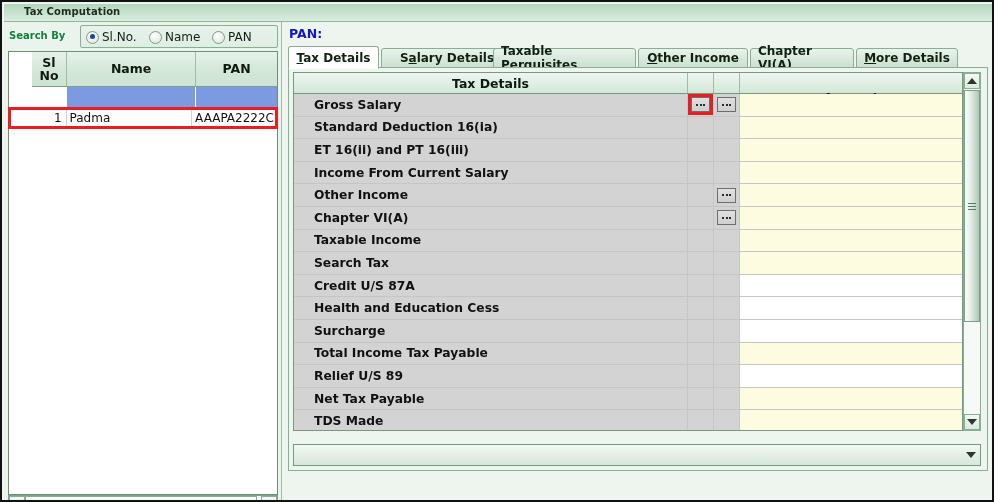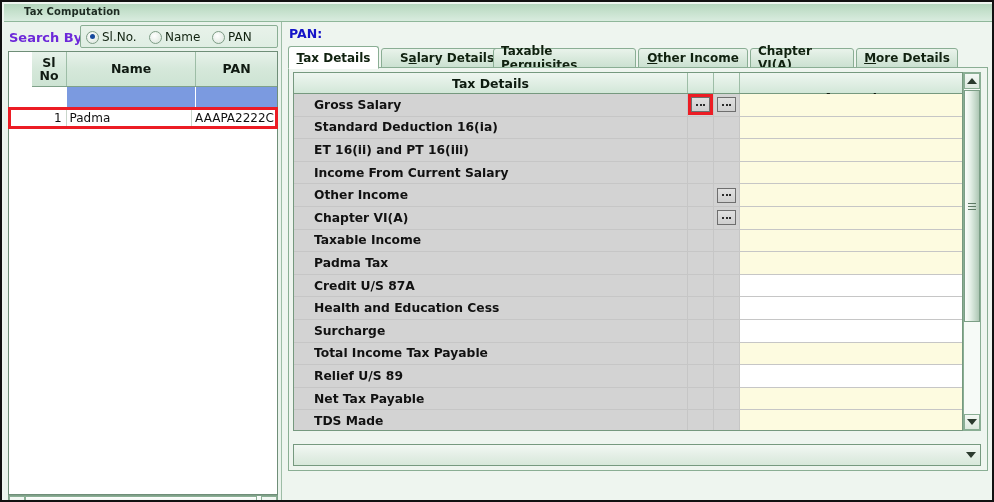--- a/index.html
+++ b/index.html
@@ -33,21 +33,21 @@
   .leftpane{
     position:absolute;left:2px;top:20px;width:278px;height:480px;
     background:#eaf3ec;
     box-sizing:border-box;
     border-right:1px solid #9dbda6;
   }
   .searchrow{
     position:absolute;left:0px;top:3px;width:278px;height:24px;
   }
   .searchlabel{
-    position:absolute;left:5px;top:5px;font-weight:bold;font-size:13px;color:#6d28d9;
+    position:absolute;left:5px;top:5px;font-weight:bold;font-size:10px;color:#15803d;
   }
   .radiogroup{
     position:absolute;left:76px;top:0px;width:198px;height:23px;
     border:1px solid #8aae94;border-radius:2px;
     background:linear-gradient(to bottom,#e8f2ea,#dfeee3);
     box-sizing:border-box;
   }
   .radio{
     position:absolute;top:3px;height:16px;display:flex;align-items:center;gap:3px;
     font-weight:normal;font-size:12px;color:#10210f;
@@ -398,21 +398,21 @@
               </div>
               <div class="gc amt cream"></div>
             </div>
             <div class="grow">
               <div class="gc label">Taxable Income</div>
               <div class="gc bcell"></div>
               <div class="gc bcell"></div>
               <div class="gc amt cream"></div>
             </div>
             <div class="grow">
-              <div class="gc label">Padma Tax</div>
+              <div class="gc label">Search Tax</div>
               <div class="gc bcell"></div>
               <div class="gc bcell"></div>
               <div class="gc amt cream"></div>
             </div>
             <div class="grow">
               <div class="gc label">Credit U/S 87A</div>
               <div class="gc bcell"></div>
               <div class="gc bcell"></div>
               <div class="gc amt white"></div>
             </div>

